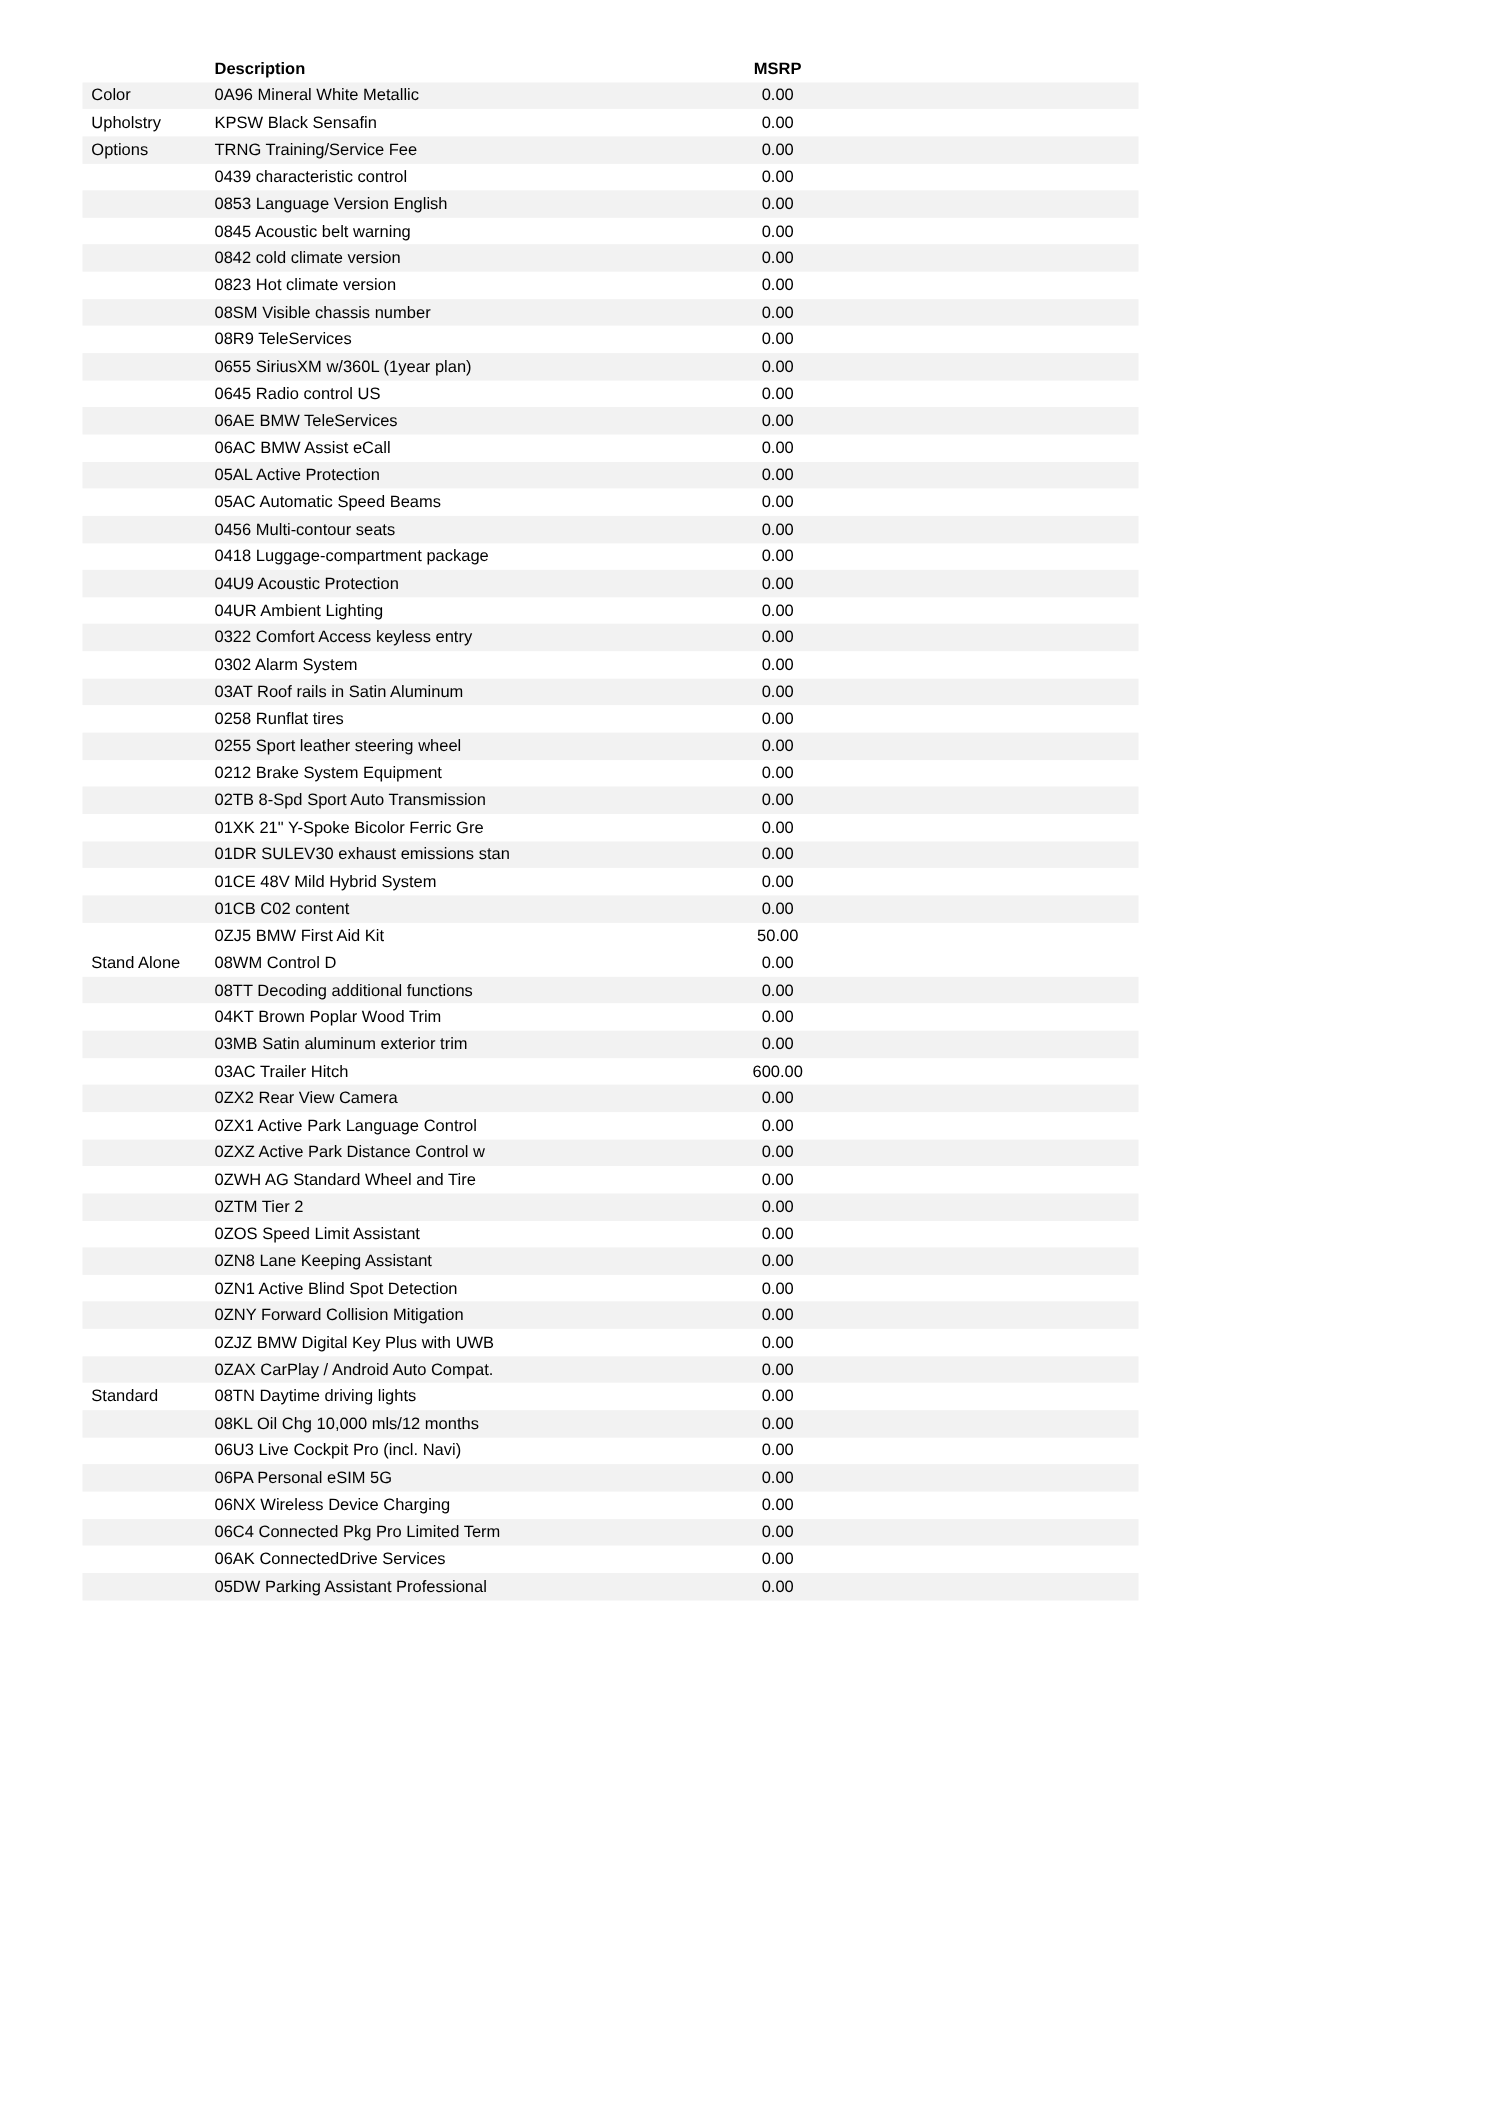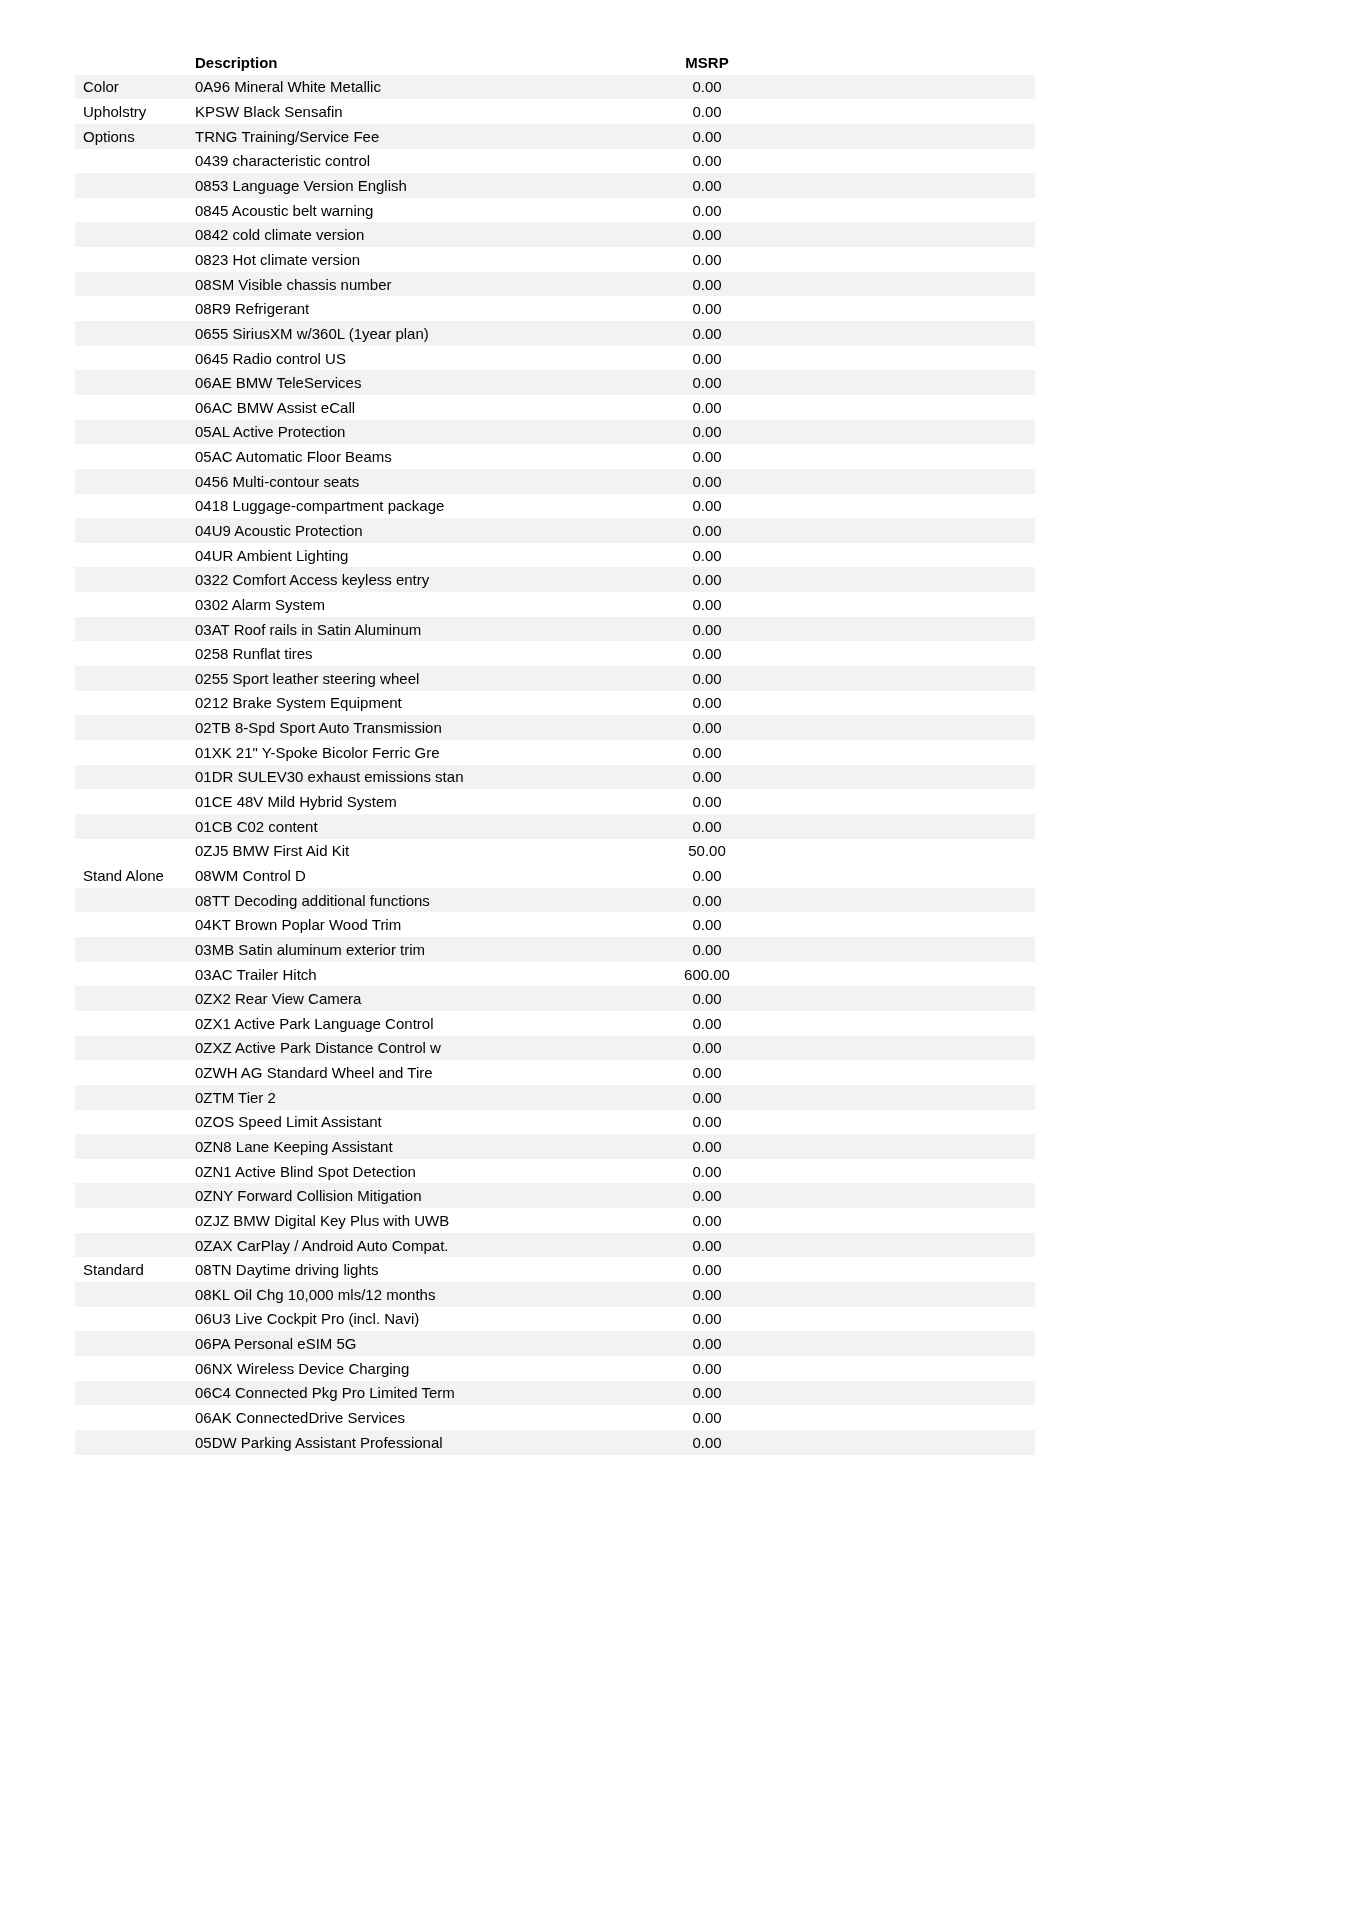--- a/index.html
+++ b/index.html
@@ -111,21 +111,21 @@
 
   <div class="row striped">
     <div class="col category"></div>
     <div class="col description">08SM Visible chassis number</div>
     <div class="col msrp">0.00</div>
     <div class="col filler"></div>
   </div>
 
   <div class="row">
     <div class="col category"></div>
-    <div class="col description">08R9 Refrigerant</div>
+    <div class="col description">08R9 TeleServices</div>
     <div class="col msrp">0.00</div>
     <div class="col filler"></div>
   </div>
 
   <div class="row striped">
     <div class="col category"></div>
     <div class="col description">0655 SiriusXM w/360L (1year plan)</div>
     <div class="col msrp">0.00</div>
     <div class="col filler"></div>
   </div>
@@ -153,21 +153,21 @@
 
   <div class="row striped">
     <div class="col category"></div>
     <div class="col description">05AL Active Protection</div>
     <div class="col msrp">0.00</div>
     <div class="col filler"></div>
   </div>
 
   <div class="row">
     <div class="col category"></div>
-    <div class="col description">05AC Automatic Floor Beams</div>
+    <div class="col description">05AC Automatic Speed Beams</div>
     <div class="col msrp">0.00</div>
     <div class="col filler"></div>
   </div>
 
   <div class="row striped">
     <div class="col category"></div>
     <div class="col description">0456 Multi-contour seats</div>
     <div class="col msrp">0.00</div>
     <div class="col filler"></div>
   </div>

